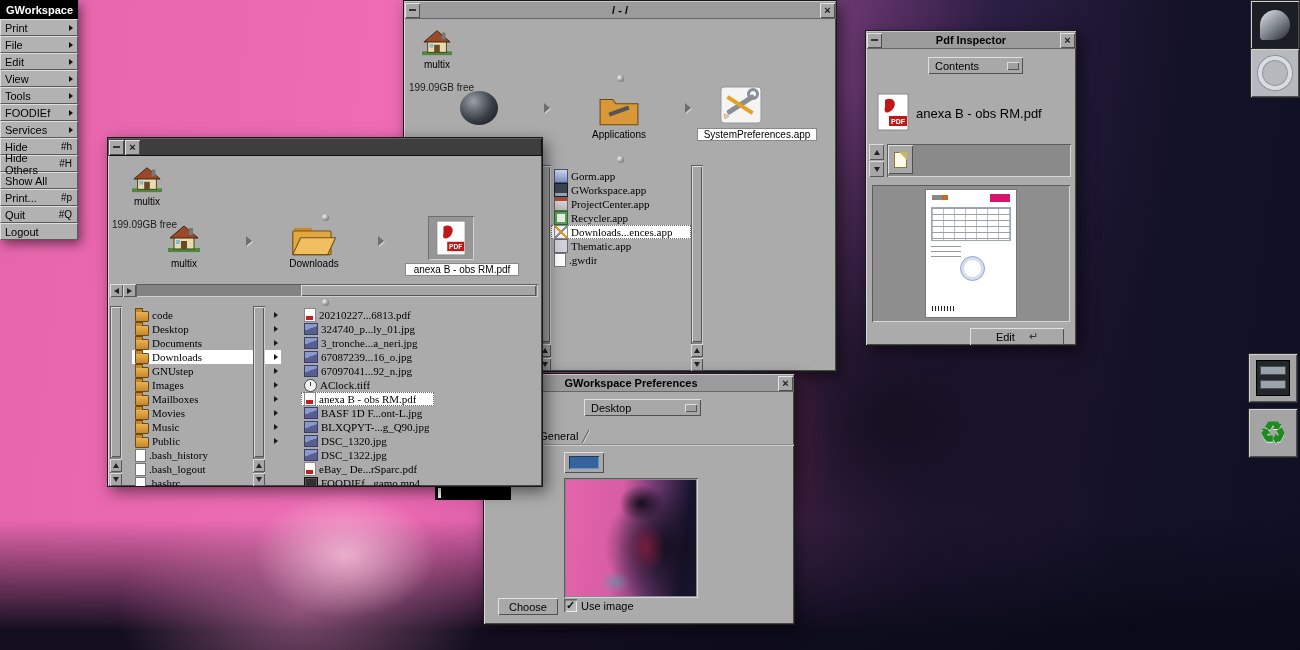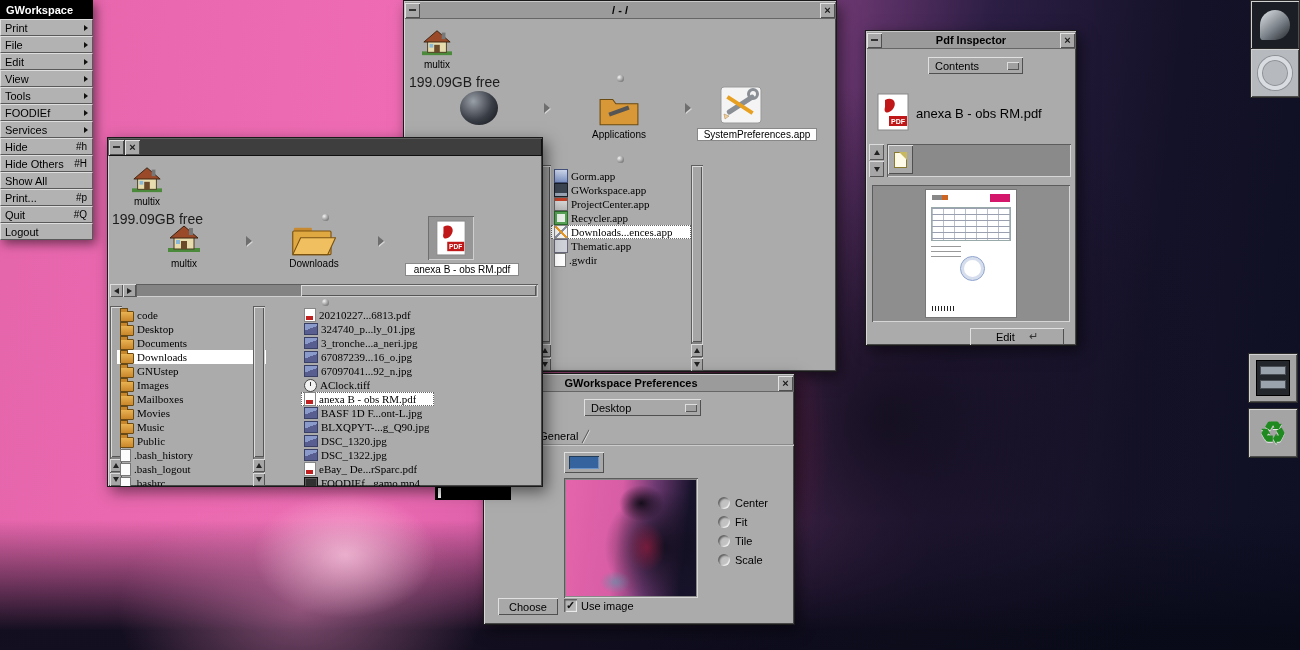--- a/index.html
+++ b/index.html
@@ -28,21 +28,21 @@
   .tbtn{width:15px;height:15px;flex:0 0 auto;background:#a8a8a8;cursor:default;
       box-shadow:inset 1px 1px 0 #e2e2e2, inset -1px -1px 0 #4f4f4f;
       display:flex;align-items:center;justify-content:center;font-size:11px;line-height:11px;color:#1a1a1a;font-weight:bold;}
   .mini-dash{width:7px;height:2px;background:#333;}
   .body{position:absolute;left:0;right:0;top:18px;bottom:0;overflow:hidden;}
   
   .dimple{width:7px;height:7px;border-radius:50%;
       background:radial-gradient(circle at 30% 30%, #f2f2f2, #9a9a9a 55%, #565656);
       position:absolute;left:50%;margin-left:-3px;}
   .vol-label{position:absolute;text-align:center;font-size:10px;color:#000;}
-  .free-label{position:absolute;font-size:14px;color:#1c1c1c;}
+  .free-label{position:absolute;font-size:10px;color:#1c1c1c;margin-top:8px;}
   .sep-arrow{position:absolute;width:0;height:0;border-left:6px solid #6e6e6e;
       border-top:5px solid transparent;border-bottom:5px solid transparent;
       filter:drop-shadow(1px 1px 0 #d6d6d6);}
   .shelf-label{position:absolute;text-align:center;font-size:10px;color:#000;white-space:nowrap;overflow:hidden;}
   .shelf-label.selected{background:#fff;box-shadow:0 0 0 1px #888;}
   .icon-tile-sel{background:#969696;box-shadow:inset 1px 1px 0 #6f6f6f, inset -1px -1px 0 #cfcfcf;}
   
   .vstrip{position:absolute;top:0;bottom:0;width:12px;background:#838383;
       box-shadow:inset 1px 1px 0 #5e5e5e, inset -1px -1px 0 #cfcfcf;}
   .vthumb{position:absolute;left:1px;right:1px;top:1px;bottom:29px;background:#a6a6a6;
@@ -141,21 +141,21 @@
   .pg-table{position:absolute;left:5px;top:17px;right:5px;height:32px;border:1px solid #9aa;
       background:repeating-linear-gradient(180deg,#9aa0b0 0 1px,transparent 1px 6px),
                  repeating-linear-gradient(90deg,#b8c0cc 0 1px,transparent 1px 11px);}
   .pg-lines{position:absolute;left:5px;top:56px;width:30px;height:14px;
       background:repeating-linear-gradient(180deg,#999 0 1px,transparent 1px 5px);}
   .pg-stamp{position:absolute;left:34px;top:66px;width:23px;height:23px;border-radius:50%;
       border:1px solid #8aa0cc;box-shadow:inset 0 0 0 3px rgba(138,160,204,.35);}
   .pg-bar{position:absolute;left:6px;bottom:6px;width:22px;height:5px;
       background:repeating-linear-gradient(90deg,#222 0 1px,transparent 1px 3px);}
   
-  .menu{position:absolute;left:0;top:0;width:93px;z-index:8;box-shadow:3px 4px 10px rgba(0,0,0,.5);}
+  .menu{position:absolute;left:0;top:0;width:78px;z-index:8;box-shadow:3px 4px 10px rgba(0,0,0,.5);}
   .menu-title{height:17px;background:#000;color:#fff;font-weight:bold;font-size:11px;
       display:flex;align-items:center;padding:0 5px;border:1px solid #000;}
   .menu-item{height:15px;background:#b2b2b2;display:flex;align-items:center;padding:0 4px;
       border-top:1px solid #dedede;border-left:1px solid #dedede;
       border-right:1px solid #595959;border-bottom:1px solid #595959;font-size:11px;}
   .mi-label{flex:1;}
   .mi-short{font-size:10px;margin-right:1px;}
   .mi-arrow{display:none;width:0;height:0;border-left:4px solid #111;
       border-top:3.5px solid transparent;border-bottom:3.5px solid transparent;}
   .menu-item.has-sub .mi-arrow{display:block;}
@@ -355,39 +355,20 @@
       </div>
       <div style="position:absolute;left:80px;top:86px;width:132px;height:118px;background:#888;box-shadow:inset 1px 1px 0 #5c5c5c, inset -1px -1px 0 #d6d6d6;padding:1px;">
         <div style="width:130px;height:116px;margin:1px;
              background:
                radial-gradient(ellipse 22px 16px at 38% 88%, rgba(70,160,170,.55), transparent 70%),
                radial-gradient(ellipse 26px 34px at 62% 58%, rgba(155,28,62,.65), transparent 72%),
                radial-gradient(ellipse 30px 24px at 58% 20%, rgba(15,10,22,.95), transparent 75%),
                radial-gradient(ellipse 72px 72px at 74% 58%, rgba(18,14,30,.95), transparent 80%),
                linear-gradient(97deg,#e565ab,#d75da5 40%,#6e3a72 62%,#17132b 88%);"></div>
       </div>
-      <div style="position:absolute;left:234px;top:101px;">
-
-      <div class="radio-row">
-            <span class="radio-circle"></span>
-            <span>Center</span>
-          </div>
-          <div class="radio-row">
-            <span class="radio-circle"></span>
-            <span>Fit</span>
-          </div>
-          <div class="radio-row">
-            <span class="radio-circle"></span>
-            <span>Tile</span>
-          </div>
-          <div class="radio-row">
-            <span class="radio-circle"></span>
-            <span>Scale</span>
-          </div>
-        </div>
       <div class="gbtn" style="left:14px;top:206px;width:60px;height:17px;">
         <span>Choose</span>
       </div>
       <div style="position:absolute;left:80px;top:207px;display:flex;align-items:center;gap:4px;">
         <span class="checkbox">
             <span>✓</span>
           </span>
         <span>Use image</span>
       </div>
     </div>
@@ -466,21 +447,21 @@
       <div style="position:absolute;left:0;right:0;top:150px;bottom:0;">
         <div class="vstrip" style="left:2px;">
           <div class="vthumb"></div>
           <div class="sbtn" style="bottom:14px;">
               <span class="tri up"></span>
             </div>
           <div class="sbtn" style="bottom:0;">
               <span class="tri down"></span>
             </div>
         </div>
-        <div class="col" style="left:9px;width:149px;padding-top:2px;text-align:center;">
+        <div class="col" style="left:24px;width:149px;padding-top:2px;text-align:center;">
 
         <div class="row">
               <span class="mini fold"></span>
               <span class="rname">code</span>
               <span class="rarrow"></span>
             </div>
             <div class="row">
               <span class="mini fold"></span>
               <span class="rname">Desktop</span>
               <span class="rarrow"></span>

